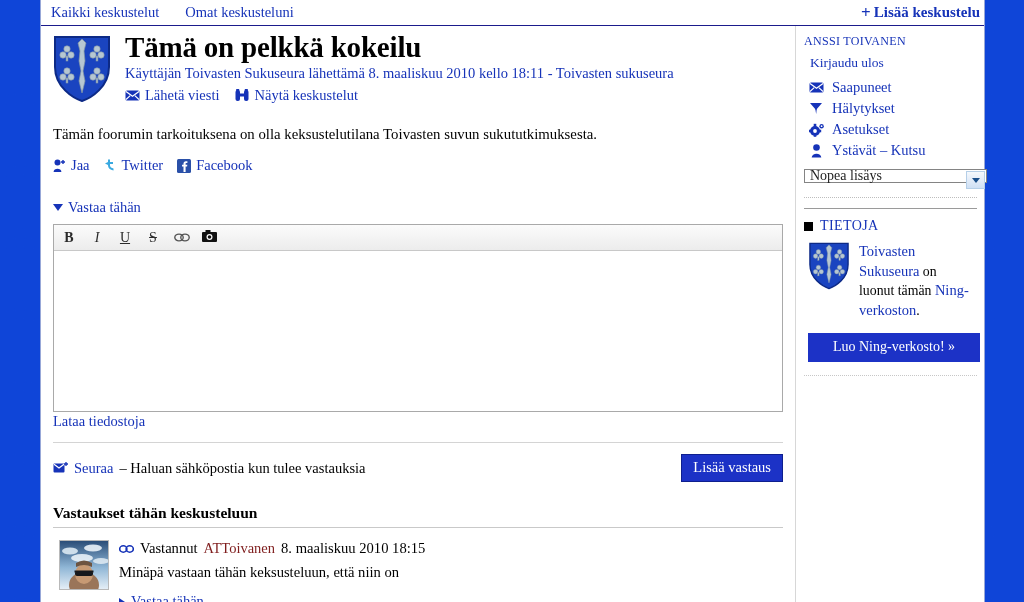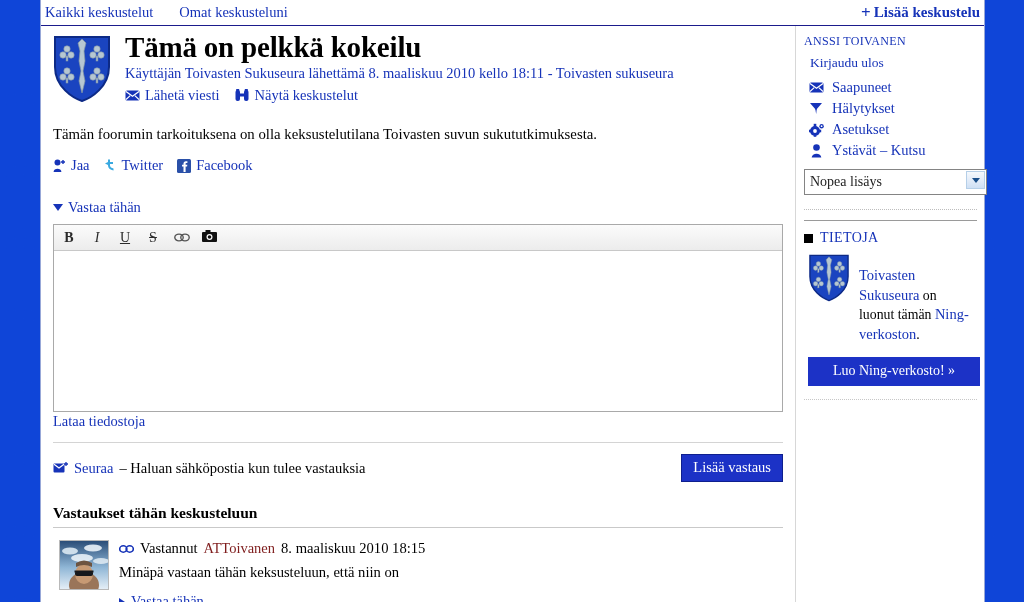--- a/index.html
+++ b/index.html
@@ -30,21 +30,21 @@
     position: absolute;
     left: 40px; top: 0;
     width: 945px; height: 602px;
     background: #ffffff;
     border-left: 1px solid #98a8d8;
     border-right: 1px solid #98a8d8;
   }
   .topbar {
     height: 26px;
     border-bottom: 1px solid #1b1b8c;
-    padding-left: 4px;
+    padding-left: 10px;
     display: flex;
     align-items: center;
     gap: 26px;
   }
   .topbar a, a {
     color: #1633b8;
     text-decoration: none;
     font-size: 14.5px;
   }
   .topbar .right {
@@ -209,21 +209,21 @@
     display:flex; align-items:center; gap: 8px;
     padding: 2px 0;
     font-size: 14.5px;
     color:#1633b8;
   }
   .side li .ico { width:16px; text-align:center; display:flex; justify-content:center; }
   .select-wrap {
     margin-top: 8px;
     position: relative;
     width: 183px;
-    height: 26px;
+    height: 14px;
     border: 1px solid #848484;
     background: #fff;
     display: flex; align-items: center;
   }
   .select-wrap .val {
     font-size: 14px; color:#222; padding-left: 5px;
     font-family: "Liberation Serif", serif;
   }
   .select-arrow {
     position:absolute; right:1px; top:1px;
@@ -238,21 +238,21 @@
   }
   .side-sep { margin-top: 14px; border-top: 1px dotted #bdbdbd; }
   .side-sep2 { margin-top: 10px; border-top: 1px solid #9a9a9a; }
   .tietoja {
     margin-top: 9px;
     display:flex; align-items:center; gap:7px;
     font-size: 14px; color:#1633b8; letter-spacing:0.4px;
   }
   .sq { width:9px; height:9px; background:#000; display:inline-block; }
   .info-block { margin-top: 8px; display:flex; gap: 9px; padding-left: 4px; }
-  .info-text { font-size: 13.8px; line-height: 1.35; color:#000; width: 110px; margin-top: 12px; }
+  .info-text { font-size: 13.8px; line-height: 1.35; color:#000; width: 110px; }
   .info-text a { color:#1633b8; }
   .btn-ning {
     margin-top: 12px;
     margin-left: 4px;
     width: 172px;
     background: #1c32c6;
     color: #fff;
     text-align: center;
     padding: 6px 0 7px 0;
     font-size: 14px;

